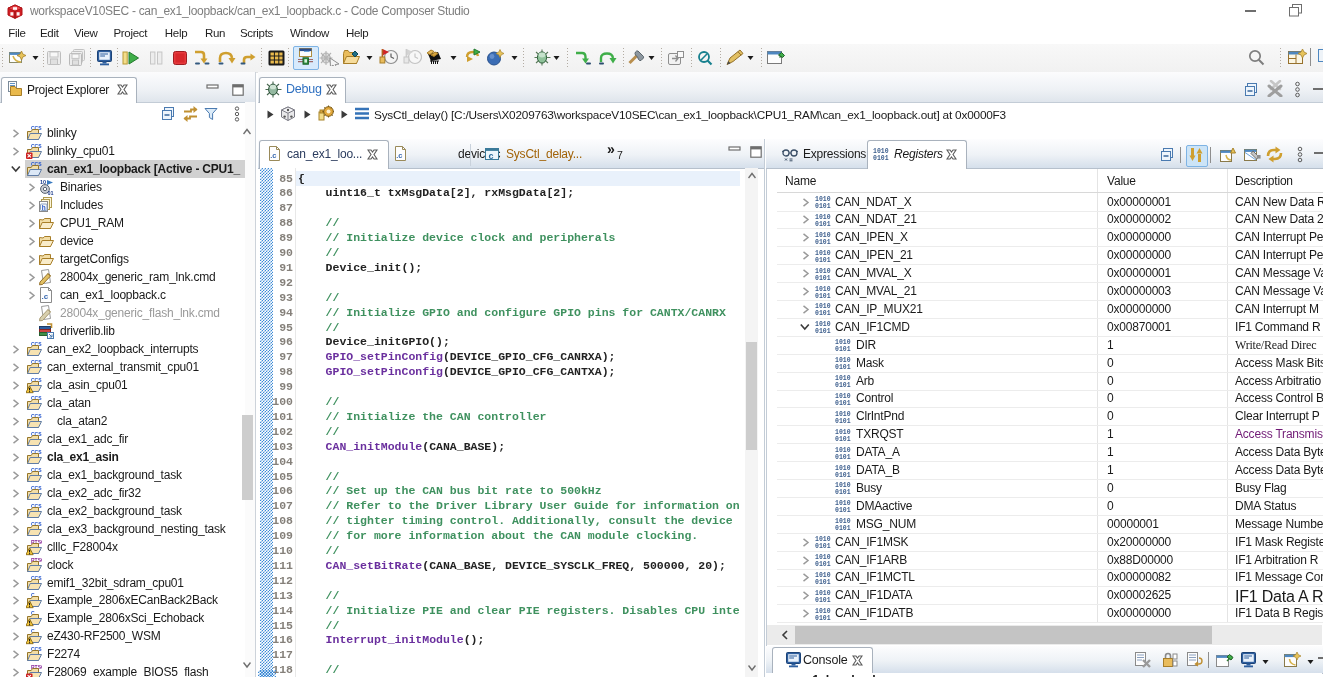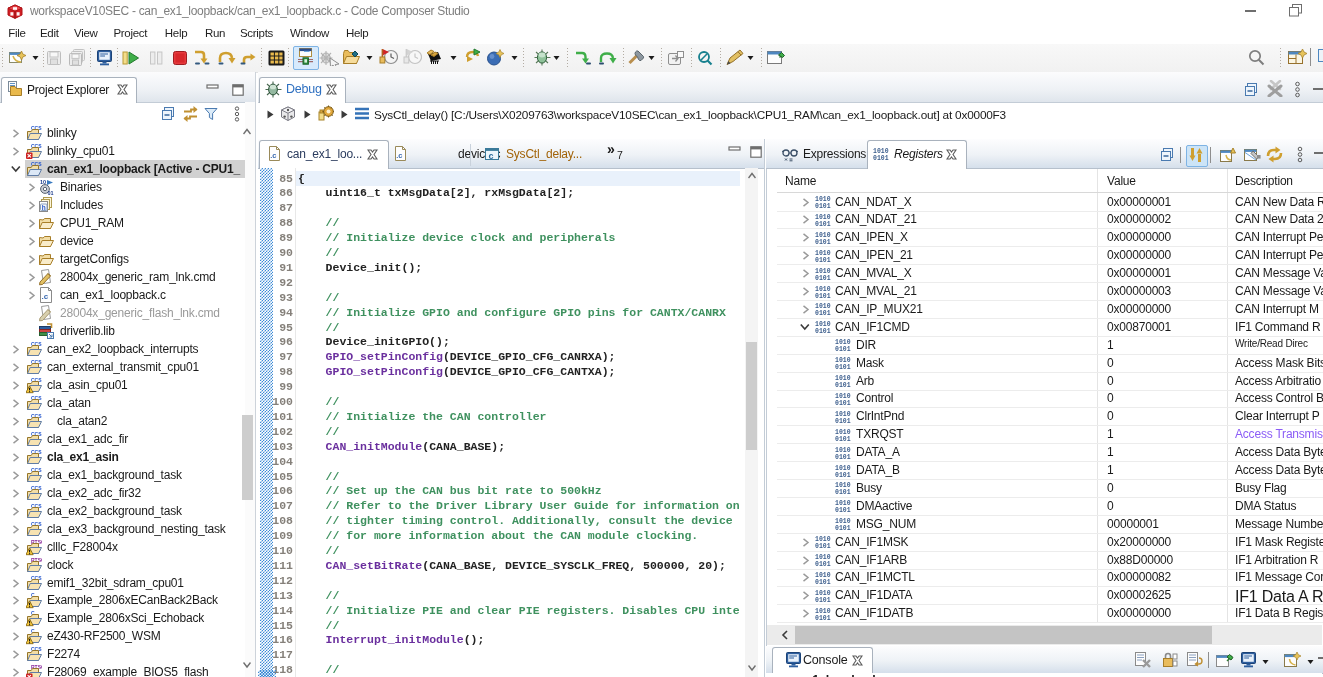--- a/index.html
+++ b/index.html
@@ -887,21 +887,21 @@
 <div class="abs" style="left:835px;top:319.8px;font-size:12px;letter-spacing:-0.2px;color:#1a1a1a;">CAN_IF1CMD</div>
 <div class="abs" style="left:1107px;top:319.8px;font-size:12px;letter-spacing:-0.2px;color:#1a1a1a;">0x00870001</div>
 <div class="abs" style="left:1235px;top:319.8px;font-size:12px;letter-spacing:-0.2px;color:#1a1a1a;white-space:nowrap;"> IF1 Command R</div>
 <div class="abs" style="left:777px;top:353.7px;width:546px;height:1px;background:#ececec;"></div>
 <svg class="abs" style="left:835px;top:337.2px;" width="17" height="16" viewBox="0 0 17 16">
     <text x="0" y="6.5" font-size="6.5" font-weight="bold" fill="#3b5d8c" font-family="Liberation Mono">1010</text>
     <text x="0" y="14" font-size="6.5" font-weight="bold" fill="#3b5d8c" font-family="Liberation Mono">0101</text>
   </svg>
 <div class="abs" style="left:856px;top:337.7px;font-size:12px;letter-spacing:-0.2px;color:#1a1a1a;">DIR</div>
 <div class="abs" style="left:1107px;top:337.7px;font-size:12px;letter-spacing:-0.2px;color:#1a1a1a;">1</div>
-<div class="abs" style="left:1235px;top:337.7px;font-size:10px;letter-spacing:-0.2px;color:#1a1a1a;white-space:nowrap;">Write/Read Direc</div>
+<div class="abs" style="left:1235px;top:337.7px;font-size:12px;letter-spacing:-0.2px;color:#1a1a1a;white-space:nowrap;font-family:Liberation Serif, serif;">Write/Read Direc</div>
 <div class="abs" style="left:777px;top:371.6px;width:546px;height:1px;background:#ececec;"></div>
 <svg class="abs" style="left:835px;top:355.1px;" width="17" height="16" viewBox="0 0 17 16">
     <text x="0" y="6.5" font-size="6.5" font-weight="bold" fill="#3b5d8c" font-family="Liberation Mono">1010</text>
     <text x="0" y="14" font-size="6.5" font-weight="bold" fill="#3b5d8c" font-family="Liberation Mono">0101</text>
   </svg>
 <div class="abs" style="left:856px;top:355.6px;font-size:12px;letter-spacing:-0.2px;color:#1a1a1a;">Mask</div>
 <div class="abs" style="left:1107px;top:355.6px;font-size:12px;letter-spacing:-0.2px;color:#1a1a1a;">0</div>
 <div class="abs" style="left:1235px;top:355.6px;font-size:12px;letter-spacing:-0.2px;color:#1a1a1a;white-space:nowrap;">Access Mask Bits</div>
 <div class="abs" style="left:777px;top:389.5px;width:546px;height:1px;background:#ececec;"></div>
 <svg class="abs" style="left:835px;top:373px;" width="17" height="16" viewBox="0 0 17 16">
@@ -927,21 +927,21 @@
 <div class="abs" style="left:856px;top:409.3px;font-size:12px;letter-spacing:-0.2px;color:#1a1a1a;">ClrIntPnd</div>
 <div class="abs" style="left:1107px;top:409.3px;font-size:12px;letter-spacing:-0.2px;color:#1a1a1a;">0</div>
 <div class="abs" style="left:1235px;top:409.3px;font-size:12px;letter-spacing:-0.2px;color:#1a1a1a;white-space:nowrap;">Clear Interrupt P</div>
 <div class="abs" style="left:777px;top:443.2px;width:546px;height:1px;background:#ececec;"></div>
 <svg class="abs" style="left:835px;top:426.7px;" width="17" height="16" viewBox="0 0 17 16">
     <text x="0" y="6.5" font-size="6.5" font-weight="bold" fill="#3b5d8c" font-family="Liberation Mono">1010</text>
     <text x="0" y="14" font-size="6.5" font-weight="bold" fill="#3b5d8c" font-family="Liberation Mono">0101</text>
   </svg>
 <div class="abs" style="left:856px;top:427.2px;font-size:12px;letter-spacing:-0.2px;color:#1a1a1a;">TXRQST</div>
 <div class="abs" style="left:1107px;top:427.2px;font-size:12px;letter-spacing:-0.2px;color:#1a1a1a;">1</div>
-<div class="abs" style="left:1235px;top:427.2px;font-size:12px;letter-spacing:-0.2px;color:#8b5cf6;white-space:nowrap;">Access Transmis</div>
+<div class="abs" style="left:1235px;top:427.2px;font-size:12px;letter-spacing:-0.2px;color:#701a75;white-space:nowrap;">Access Transmis</div>
 <div class="abs" style="left:777px;top:461.1px;width:546px;height:1px;background:#ececec;"></div>
 <svg class="abs" style="left:835px;top:444.6px;" width="17" height="16" viewBox="0 0 17 16">
     <text x="0" y="6.5" font-size="6.5" font-weight="bold" fill="#3b5d8c" font-family="Liberation Mono">1010</text>
     <text x="0" y="14" font-size="6.5" font-weight="bold" fill="#3b5d8c" font-family="Liberation Mono">0101</text>
   </svg>
 <div class="abs" style="left:856px;top:445.1px;font-size:12px;letter-spacing:-0.2px;color:#1a1a1a;">DATA_A</div>
 <div class="abs" style="left:1107px;top:445.1px;font-size:12px;letter-spacing:-0.2px;color:#1a1a1a;">1</div>
 <div class="abs" style="left:1235px;top:445.1px;font-size:12px;letter-spacing:-0.2px;color:#1a1a1a;white-space:nowrap;">Access Data Byte</div>
 <div class="abs" style="left:777px;top:479px;width:546px;height:1px;background:#ececec;"></div>
 <svg class="abs" style="left:835px;top:462.5px;" width="17" height="16" viewBox="0 0 17 16">

